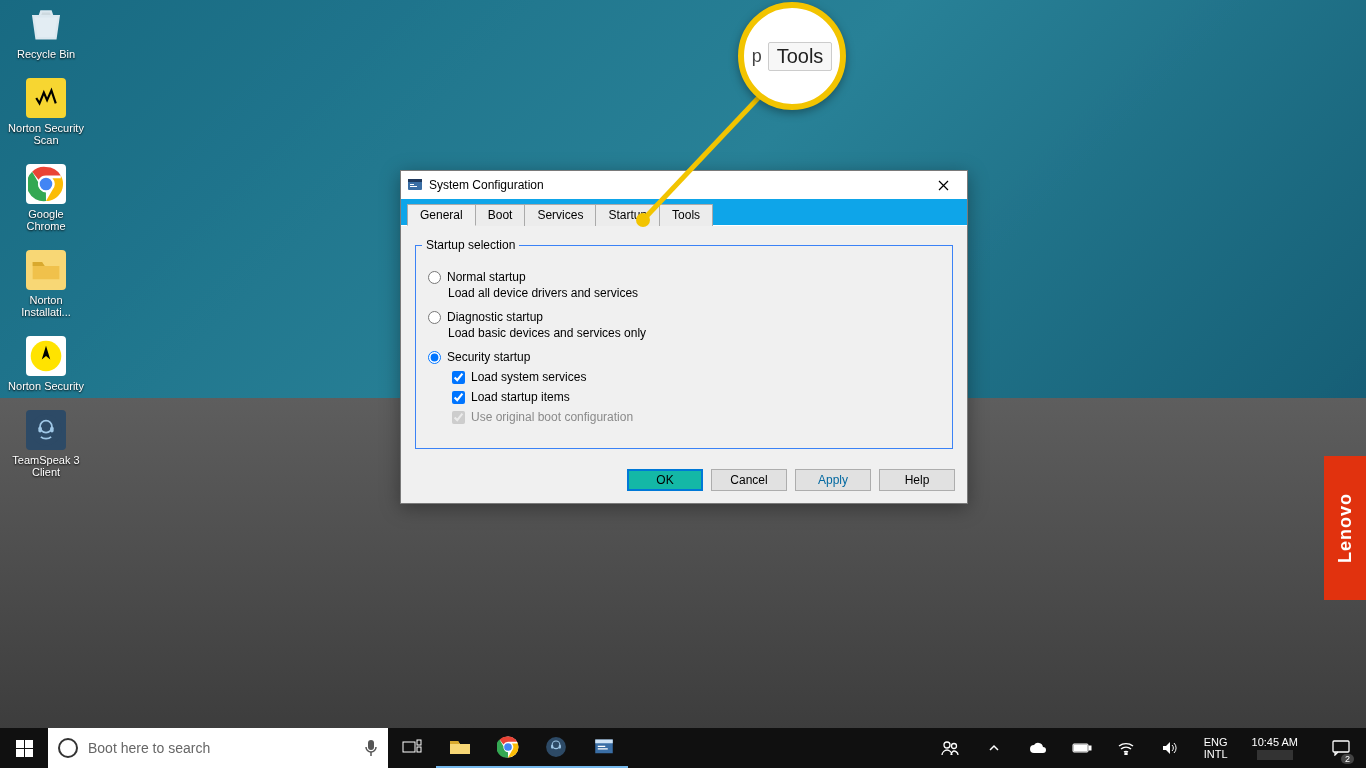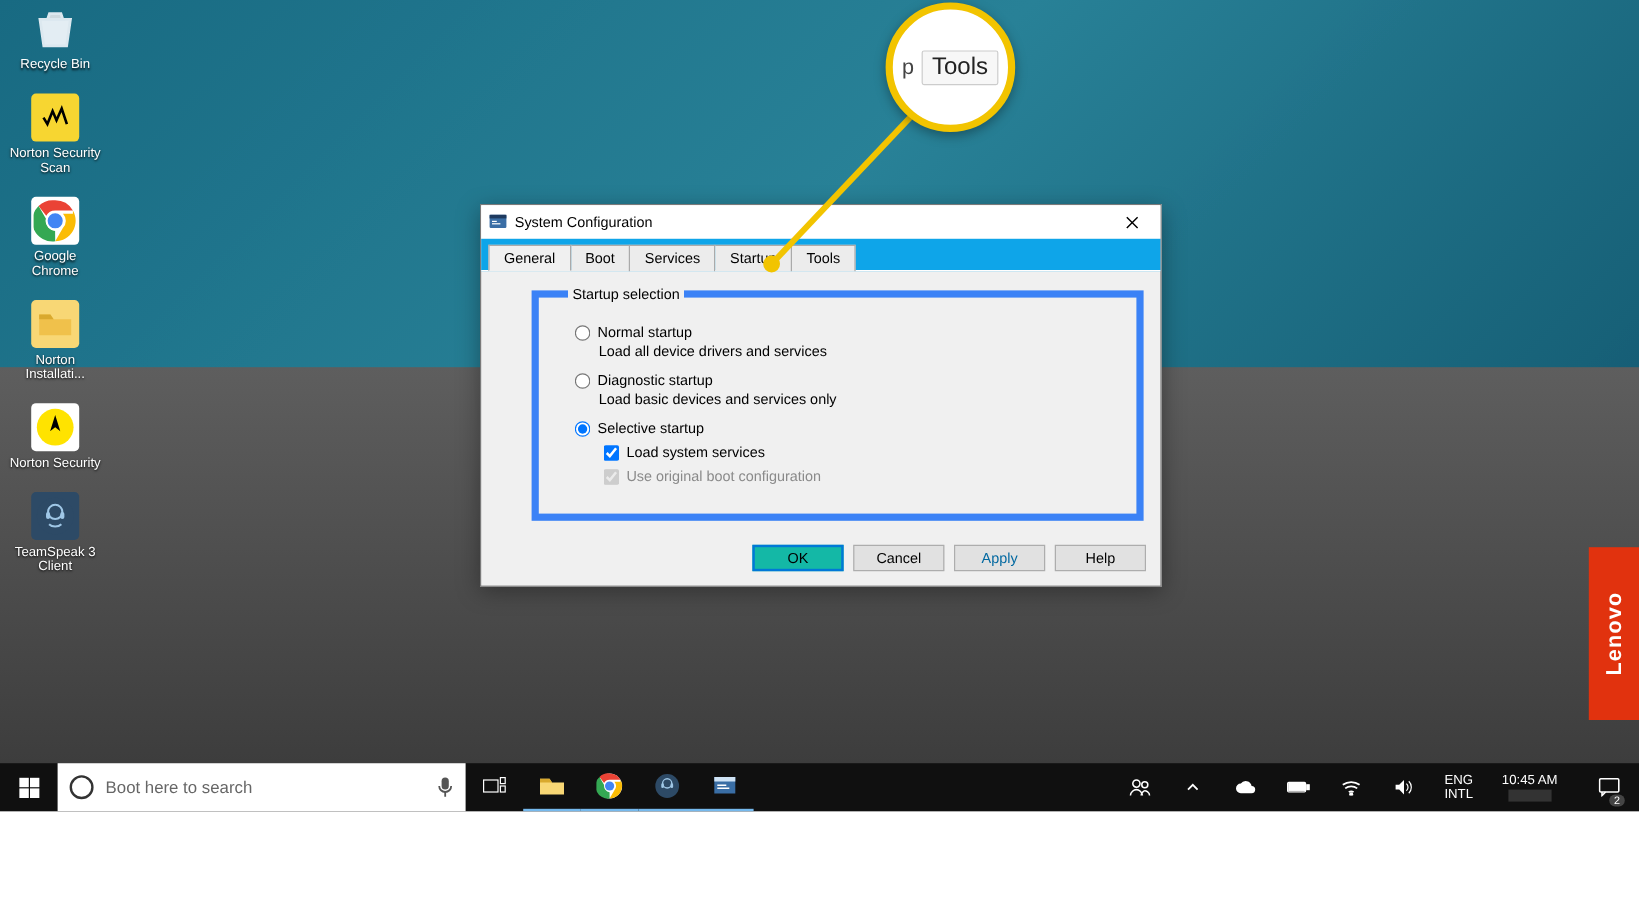--- a/index.html
+++ b/index.html
@@ -1,18 +1,18 @@
 <!DOCTYPE html>
 <html><head>
 <meta charset="utf-8">
 <style>
 * { margin: 0; padding: 0; box-sizing: border-box; font-family: "Segoe UI", Tahoma, sans-serif; }
 html, body { width: 1366px; height: 768px; overflow: hidden; }
 .desktop {
-  position: relative; width: 1366px; height: 676px;
+  position: relative; width: 1366px; height: 768px;
   background: linear-gradient(180deg, #2a6b7e 0%, #1f5c6e 45%, #3a3a3a 55%, #555 75%, #444 100%);
 }
 .wall-upper { position: absolute; inset: 0 0 320px 0; background: linear-gradient(135deg,#1d6b82,#2c8196,#1a5e74); filter:contrast(1.05);}
 .floor { position: absolute; left:0; right:0; bottom:40px; height:330px; background: linear-gradient(180deg,#5e5e5e,#3d3d3d);}
 .icons { position: absolute; left: 8px; top: 4px; width: 80px; }
 .di { width: 76px; text-align: center; color: #fff; font-size: 11px; text-shadow: 0 1px 2px #000; margin-bottom: 18px; cursor: default; }
 .di .ic { width: 40px; height: 40px; margin: 0 auto 4px; display:flex; align-items:center; justify-content:center; border-radius:4px;}
 .recycle svg{width:38px;height:38px;}
 .norton-scan{background:#f7d631;}
 .norton-scan svg{stroke:#000;}
@@ -27,21 +27,21 @@
 .dlg { position:absolute; left:400px; top:170px; width:568px; background:#f0f0f0; border:1px solid #7a7a7a; box-shadow:0 4px 18px rgba(0,0,0,.35); font-size:12px; color:#000;}
 .dlg .title { height:28px; display:flex; align-items:center; padding:0 4px; background:#fff;}
 .dlg .title .ticon{width:16px;height:16px;margin:0 6px 0 2px;}
 .dlg .title .txt{font-size:12px;}
 .dlg .title .close{margin-left:auto;width:40px;height:28px;display:flex;align-items:center;justify-content:center;cursor:pointer;}
 .tabs{display:flex;padding:4px 6px 0 6px;background:#0ea5e9;border-bottom:1px solid #fff;}
 .tab{padding:3px 12px;border:1px solid #aaa;border-bottom:none;background:#ececec;margin-right:0;font-size:12px;position:relative;top:1px;cursor:pointer;}
 .tab.active{background:#f0f0f0;border-bottom:1px solid #f0f0f0;z-index:2;}
 .tabs .tab + .tab{border-left:none;}
 .panel{padding:12px 14px 10px;}
-fieldset{border:6px solid #3b82f6;padding:12px 24px 24px;margin-left:28px;}
+fieldset{border:1px solid #3b82f6;padding:12px 6px 24px;}
 legend{font-size:12px;padding:0 4px;}
 .opt{margin:6px 0 2px 6px;}
 .opt label{display:flex;align-items:flex-end;gap:6px;}
 .desc{margin:0 0 10px 26px;font-size:12px;}
 .sub{margin-left:30px;margin-top:6px;}
 .sub label{display:flex;align-items:center;gap:6px;}
 .sub.disabled{color:#8a8a8a;}
 input[type=radio],input[type=checkbox]{width:13px;height:13px;}
 .btns{display:flex;justify-content:flex-end;gap:8px;padding:10px 12px 12px;}
 .btn{width:76px;height:22px;font-size:12px;border:1px solid #adadad;background:#e1e1e1;cursor:pointer;}
@@ -179,27 +179,33 @@
         <div class="opt">
           <label>
               <input type="radio" name="ss" style=""> 
               <span>Diagnostic startup</span>
             </label>
         </div>
         <div class="desc">Load basic devices and services only</div>
         <div class="opt">
           <label>
               <input type="radio" name="ss" checked="" style=""> 
-              <span>Selective startup</span>
+              <span>Security startup</span>
             </label>
         </div>
         <div class="sub">
           <label>
               <input type="checkbox" checked="" style=""> 
               <span>Load system services</span>
+            </label>
+        </div>
+        <div class="sub">
+          <label>
+              <input type="checkbox" checked="" style=""> 
+              <span>Load startup items</span>
             </label>
         </div>
         <div class="sub disabled">
           <label>
               <input type="checkbox" checked="" disabled="" style=""> 
               <span>Use original boot configuration</span>
             </label>
         </div>
       </fieldset>
     </div>

